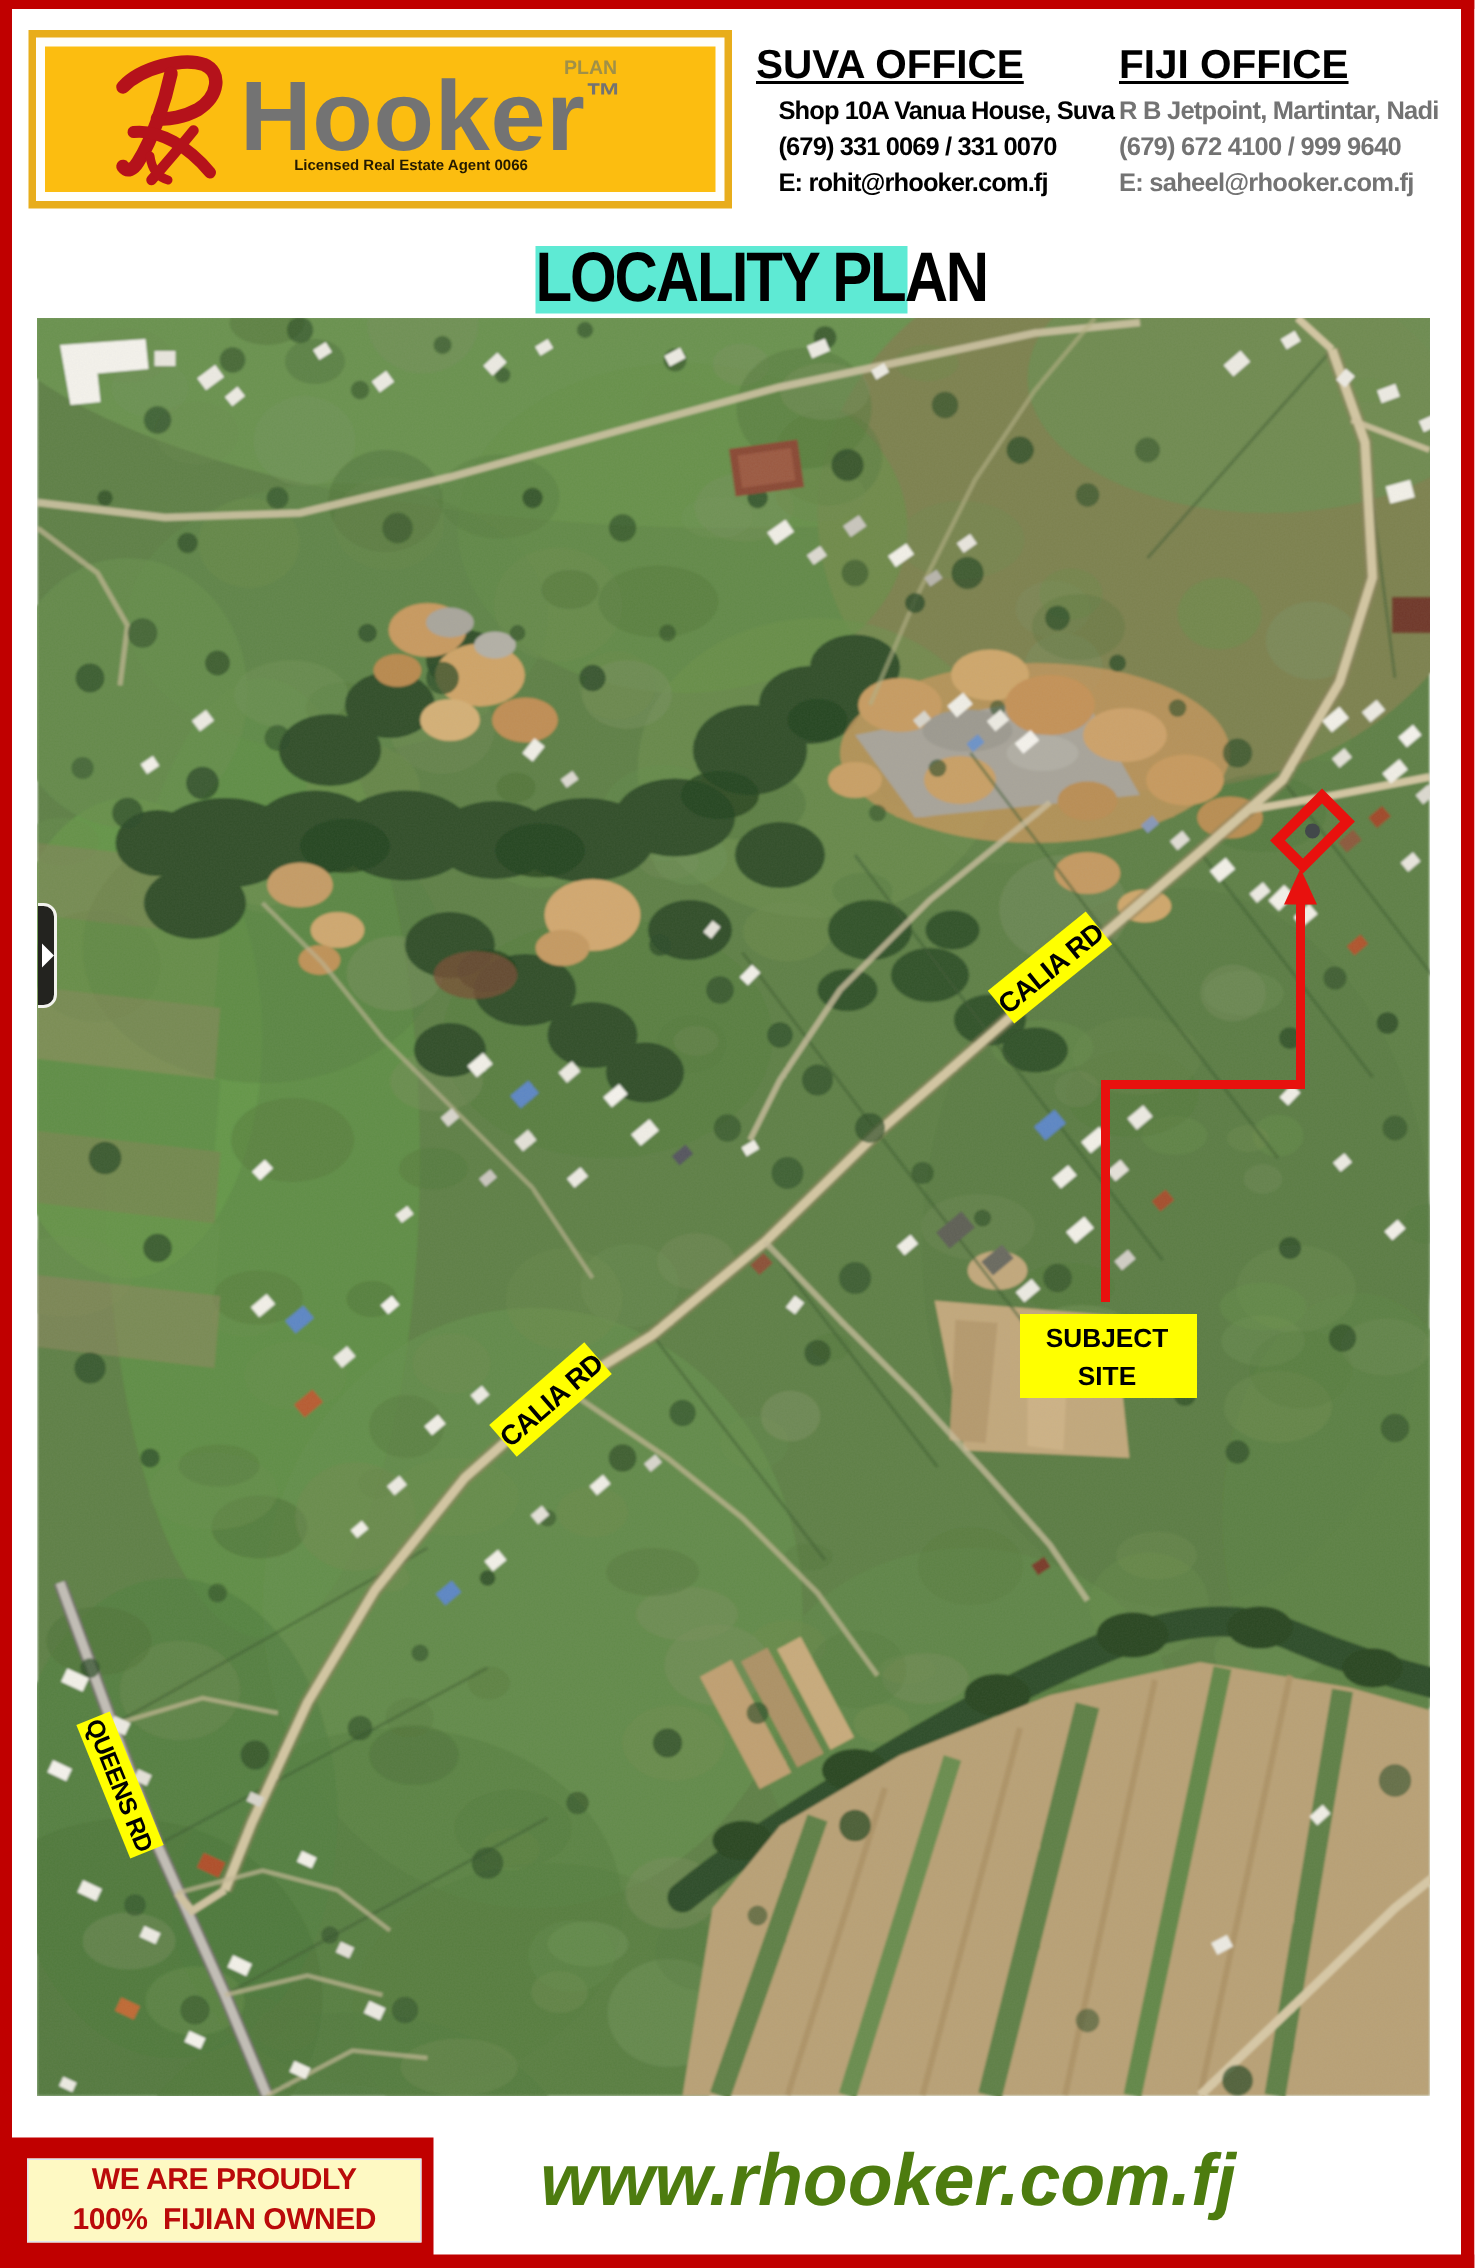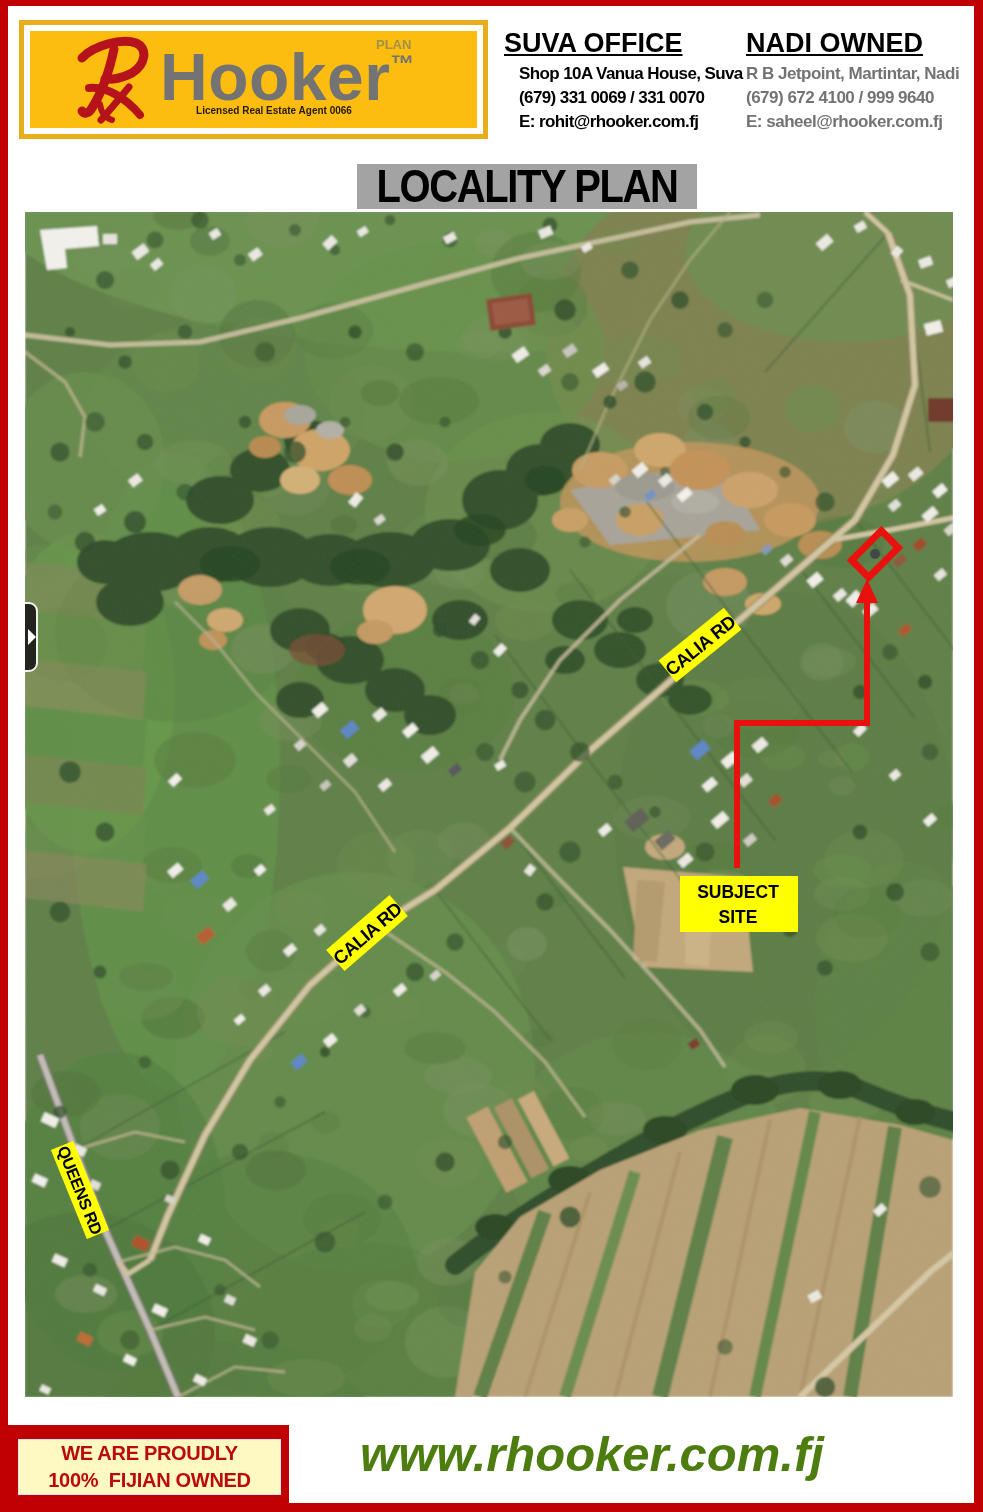--- a/index.html
+++ b/index.html
@@ -32,25 +32,25 @@
 <div class="abs" style="left:376px;top:37px;font-size:13px;font-weight:bold;color:#a09048;">PLAN</div>
 
 <div class="abs" style="left:160px;top:39px;width:280px;font-size:66px;font-weight:bold;color:#737373;letter-spacing:0.5px;">Hooker<span style="font-size:24px;vertical-align:28px;">™</span></div>
 
 <div class="abs" style="left:154px;top:105px;width:240px;text-align:center;font-size:10px;font-weight:bold;color:#241a00;white-space:nowrap;">Licensed Real Estate Agent 0066</div>
 
 <div class="abs" style="left:504px;top:28px;font-size:27px;font-weight:bold;color:#000000;text-decoration:underline;">SUVA OFFICE</div>
 
 <div class="abs" style="left:504px;top:62px;font-size:17px;font-weight:bold;color:#000000;line-height:24px;white-space:nowrap;letter-spacing:-0.6px;margin-left:15px;">Shop 10A Vanua House, Suva<br>(679) 331 0069 / 331 0070<br>E: rohit@rhooker.com.fj</div>
 
-<div class="abs" style="left:746px;top:28px;font-size:27px;font-weight:bold;color:#000000;text-decoration:underline;">NADI OWNED</div>
+<div class="abs" style="left:746px;top:28px;font-size:27px;font-weight:bold;color:#000000;text-decoration:underline;">FIJI OFFICE</div>
 
 <div class="abs" style="left:746px;top:62px;font-size:17px;font-weight:bold;color:#737373;line-height:24px;white-space:nowrap;letter-spacing:-0.5px;">R B Jetpoint, Martintar, Nadi<br>(679) 672 4100 / 999 9640<br>E: saheel@rhooker.com.fj</div>
 
-<div class="abs" style="left:357px;top:164px;width:340px;height:45px;background:#a3a3a3;text-align:center;white-space:nowrap;"><span style="font-size:40px;font-weight:bold;color:#000000;line-height:45px;letter-spacing:-1.4px;display:inline-block;transform:scale(1.0,1.17);transform-origin:50% 60%;">LOCALITY PLAN</span></div>
+<div class="abs" style="left:357px;top:164px;width:248px;height:45px;background:#5eead4;text-align:right;white-space:nowrap;"><span style="font-size:40px;font-weight:bold;color:#000000;line-height:45px;letter-spacing:-1.4px;display:inline-block;transform:scale(1.0,1.17);transform-origin:50% 60%;">LOCALITY PLAN</span></div>
 
 <svg class="abs" style="left:25px;top:212px;" width="928" height="1185" viewBox="0 0 928 1185">
   <defs>
     <filter id="soft" x="-2%" y="-2%" width="104%" height="104%">
       <feGaussianBlur stdDeviation="0.8"></feGaussianBlur>
     </filter>
     <clipPath id="mapclip">
         <rect x="0" y="0" width="928" height="1185"></rect>
       </clipPath>
     <filter id="grain">

